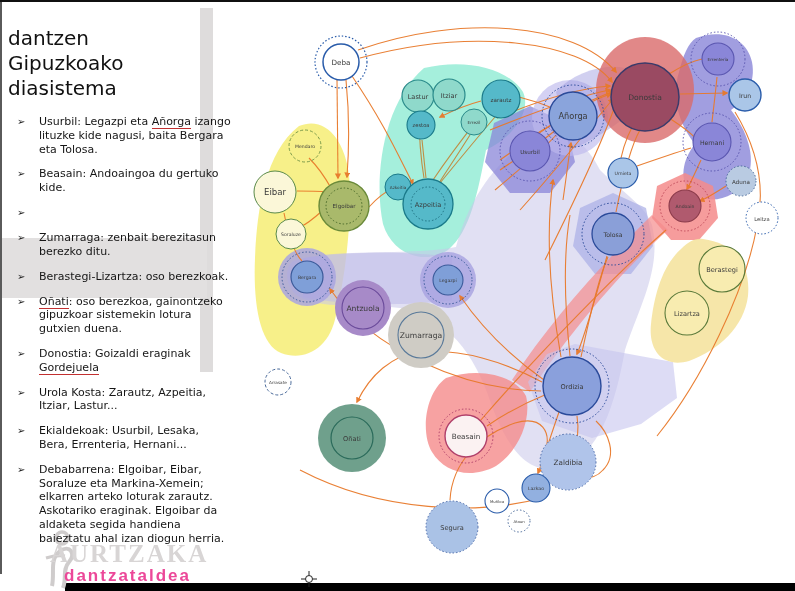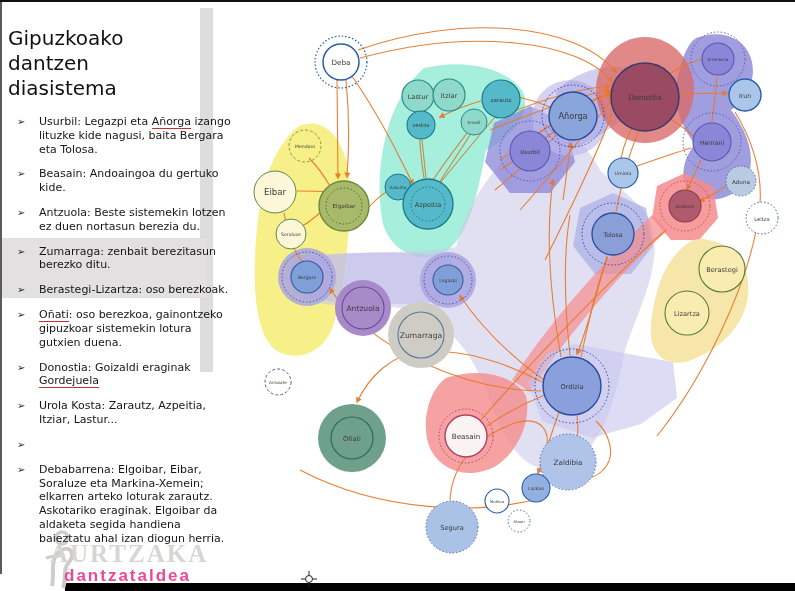--- a/index.html
+++ b/index.html
@@ -304,36 +304,35 @@
     <circle cx="30" cy="10" r="6" fill="none" stroke="#cfcccc" stroke-width="3.5"></circle>
     <path d="M20,58 C23,44 17,32 28,23 C38,16 44,26 37,34 C30,42 35,50 31,60" fill="none" stroke="#cfcccc" stroke-width="4"></path>
     <path d="M14,30 C20,28 26,27 33,28" fill="none" stroke="#cfcccc" stroke-width="3"></path>
   </svg>
   <div class="wm1">AURTZAKA</div>
   <div class="wm2">dantzataldea</div>
 </div>
 
 <div class="text-col">
   <div class="title">
+    <div>dantzen</div>
     <div>Gipuzkoako</div>
-    <div>dantzen</div>
     <div class="bold">diasistema</div>
   </div>
   <ul class="bullets">
     <li>
         <span class="mk">➢</span>
         <span class="bt"><span>Usurbil: Legazpi eta </span><span class="ul">Añorga</span><span> izango lituzke kide nagusi, baita Bergara eta Tolosa.</span></span>
       </li>
     <li>
         <span class="mk">➢</span>
         <span class="bt"><span>Beasain: Andoaingoa du gertuko kide.</span><span class="ul"></span><span></span></span>
       </li>
     <li>
         <span class="mk">➢</span>
-        <span class="bt"><span>Antzuola: Beste sistemekin lotzen ez duen nortasun berezia du.</span><span class="ul"></span><span></span></span>
       </li>
     <li>
         <span class="mk">➢</span>
         <span class="bt"><span>Zumarraga: zenbait berezitasun berezko ditu.</span><span class="ul"></span><span></span></span>
       </li>
     <li>
         <span class="mk">➢</span>
         <span class="bt"><span>Berastegi-Lizartza: oso berezkoak.</span><span class="ul"></span><span></span></span>
       </li>
     <li>
@@ -343,20 +342,21 @@
     <li>
         <span class="mk">➢</span>
         <span class="bt"><span>Donostia: Goizaldi eraginak </span><span class="ul">Gordejuela</span><span></span></span>
       </li>
     <li>
         <span class="mk">➢</span>
         <span class="bt"><span>Urola Kosta: Zarautz, Azpeitia, Itziar, Lastur...</span><span class="ul"></span><span></span></span>
       </li>
     <li>
         <span class="mk">➢</span>
+        <span class="bt"><span>Ekialdekoak: Usurbil, Lesaka, Bera, Errenteria, Hernani...</span><span class="ul"></span><span></span></span>
       </li>
     <li>
         <span class="mk">➢</span>
         <span class="bt"><span>Debabarrena: Elgoibar, Eibar, Soraluze eta Markina-Xemein; elkarren arteko loturak zarautz. Askotariko eraginak. Elgoibar da aldaketa segida handiena baieztatu ahal izan diogun herria.</span><span class="ul"></span><span></span></span>
       </li>
   </ul>
 </div>
 
 <div class="crosshair">
   <svg width="18" height="18" viewBox="0 0 18 18">

